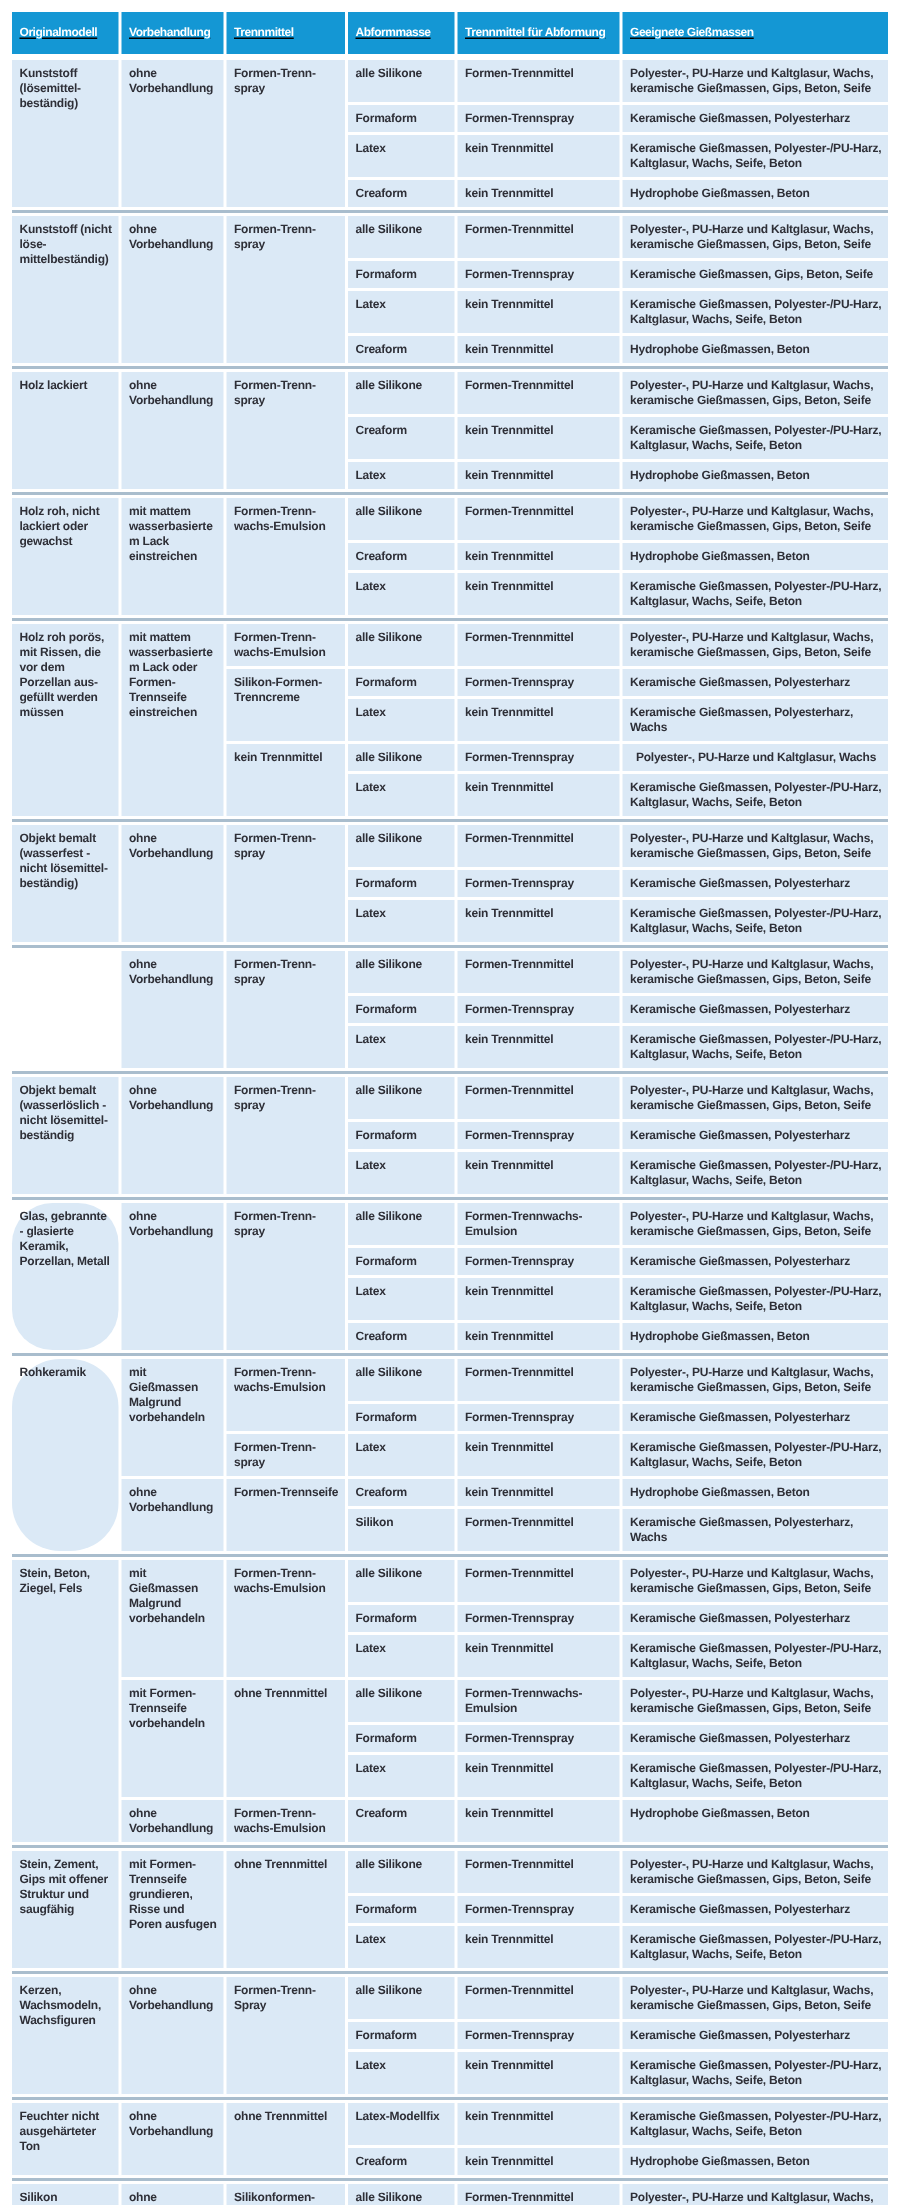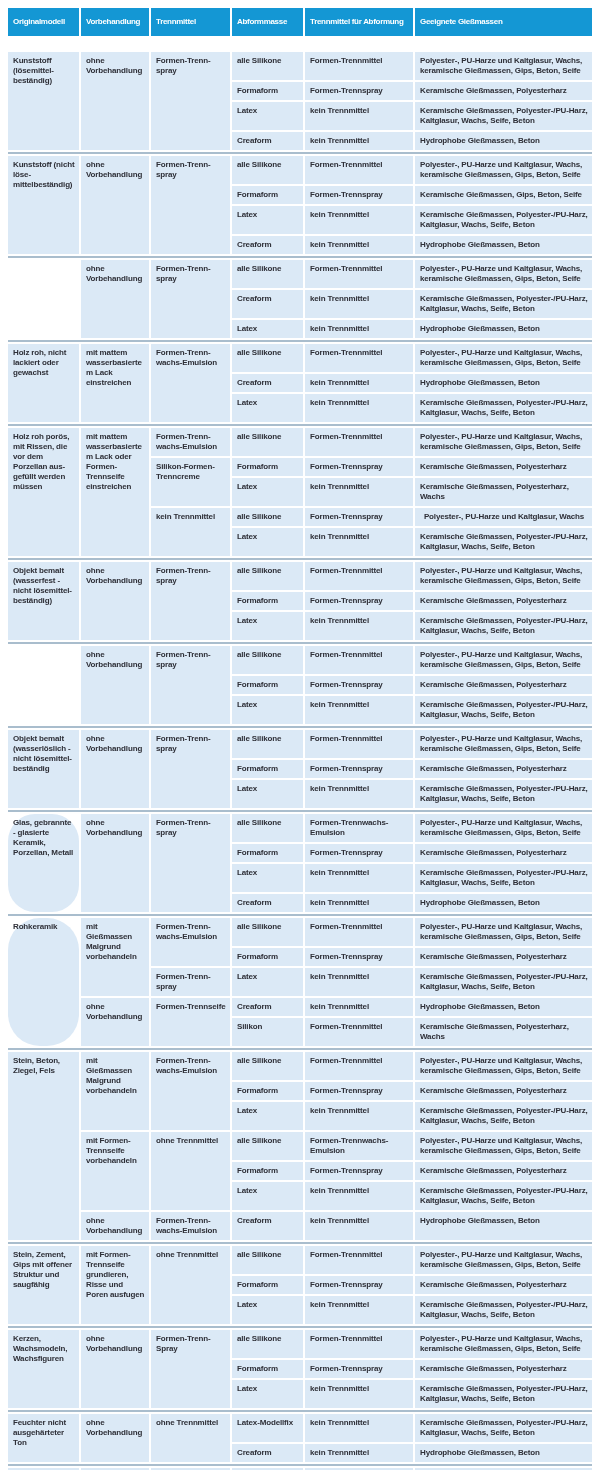--- a/index.html
+++ b/index.html
@@ -1,19 +1,19 @@
 <!DOCTYPE html>
 <html><head>
 <meta charset="utf-8">
 <style>
   html,body{margin:0;padding:0;background:#ffffff;}
   body{width:600px;min-height:1470px;font-family:"Liberation Sans",sans-serif;}
   .wrap{padding:8px 8px 0 8px;}
   .grid{display:grid;grid-template-columns:71px 68px 79px 71px 108px 177px;gap:2px;grid-auto-rows:minmax(18px,auto);background:#ffffff;}
-  .thead{margin-bottom:16px;}
+  .thead{margin-bottom:4px;text-decoration:underline;}
   .hcell{background:#1497d4;color:#ffffff;font-size:8px;font-weight:700;line-height:10px;letter-spacing:-0.3px;display:flex;align-items:center;min-height:28px;box-sizing:border-box;padding:2px 5px;white-space:nowrap;overflow:visible;}
   .cell{background:#dbe9f6;color:#2e2f37;font-size:8px;font-weight:700;line-height:10px;letter-spacing:-0.15px;padding:4px 4px 4px 5px;box-sizing:border-box;overflow-wrap:break-word;}
   .c1{grid-column:1;}
   .c2{grid-column:2;}
   .c3{grid-column:3;}
   .c4{grid-column:4;}
   .c5{grid-column:5;}
   .c6{grid-column:6;}
   .sep{height:2px;background:#a9bdcd;margin:2px 0;}
 </style>
@@ -61,20 +61,21 @@
           <div class="cell c6" style="grid-row: 2;">Keramische Gießmassen, Gips, Beton, Seife</div>
           <div class="cell c4" style="grid-row: 3;">Latex</div>
           <div class="cell c5" style="grid-row: 3;">kein Trennmittel</div>
           <div class="cell c6" style="grid-row: 3;">Keramische Gießmassen, Polyester-/PU-Harz, Kaltglasur, Wachs, Seife, Beton</div>
           <div class="cell c4" style="grid-row: 4;">Creaform</div>
           <div class="cell c5" style="grid-row: 4;">kein Trennmittel</div>
           <div class="cell c6" style="grid-row: 4;">Hydrophobe Gießmassen, Beton</div>
         </div>
         <div class="sep"></div>
         <div class="grid group">
+          <div class="cell c1" style="grid-row: 1 / span 3;">Holz lackiert</div>
           <div class="cell c2" style="grid-row: 1 / span 3;">ohne Vorbehandlung</div>
           <div class="cell c3" style="grid-row: 1 / span 3;">Formen-Trenn-spray</div>
           <div class="cell c4" style="grid-row: 1;">alle Silikone</div>
           <div class="cell c5" style="grid-row: 1;">Formen-Trennmittel</div>
           <div class="cell c6" style="grid-row: 1;">Polyester-, PU-Harze und Kaltglasur, Wachs, keramische Gießmassen, Gips, Beton, Seife</div>
           <div class="cell c4" style="grid-row: 2;">Creaform</div>
           <div class="cell c5" style="grid-row: 2;">kein Trennmittel</div>
           <div class="cell c6" style="grid-row: 2;">Keramische Gießmassen, Polyester-/PU-Harz, Kaltglasur, Wachs, Seife, Beton</div>
           <div class="cell c4" style="grid-row: 3;">Latex</div>
           <div class="cell c5" style="grid-row: 3;">kein Trennmittel</div>

